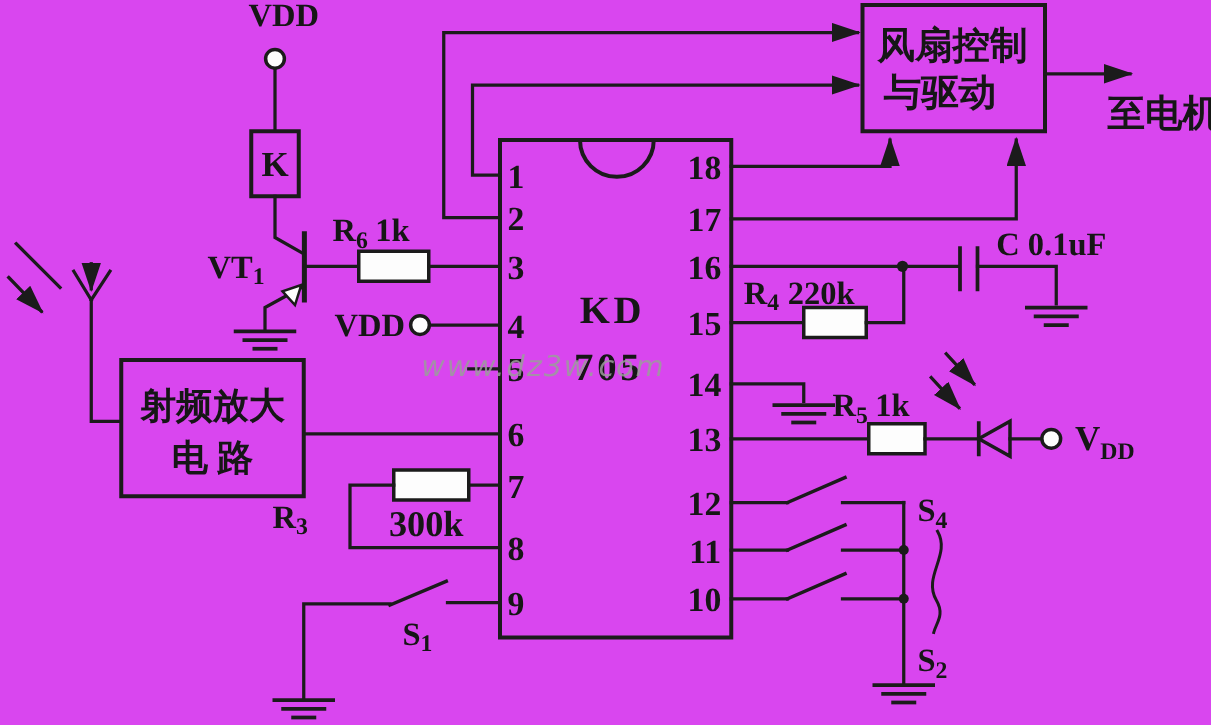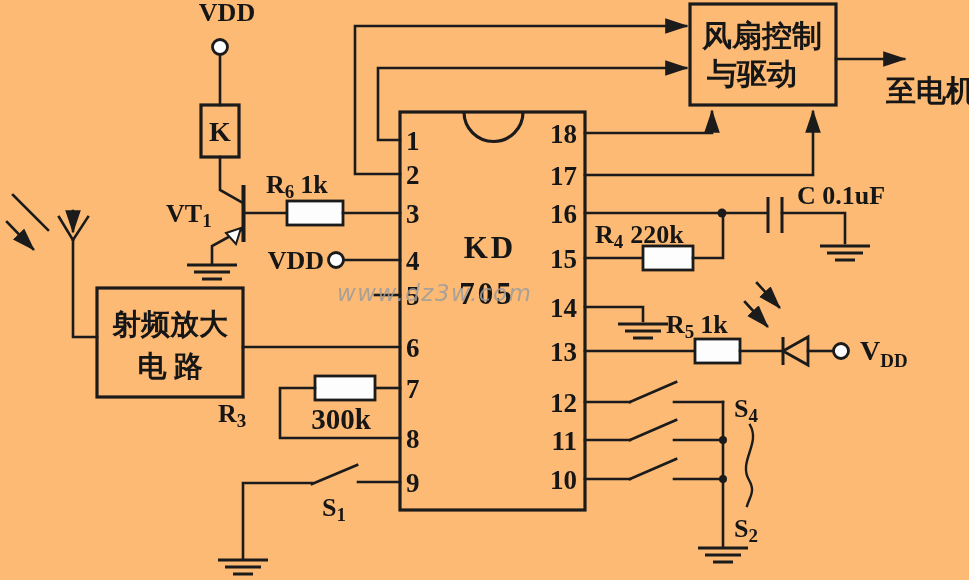--- a/index.html
+++ b/index.html
@@ -1,16 +1,16 @@
 <!DOCTYPE html>
 <html><head>
 <meta charset="utf-8">
 <style>
   html,body{margin:0;padding:0;background:#fff;}
-  .stage{position:relative;width:969px;height:580px;background:#fdba74;overflow:hidden;}
+  .stage{position:relative;width:969px;height:580px;background:#d946ef;overflow:hidden;}
   svg{position:absolute;left:0;top:0;}
   .wire{stroke:#1b1b1b;stroke-width:2.6;fill:none;stroke-linecap:square;stroke-linejoin:miter;}
   .box{fill:none;stroke:#1b1b1b;stroke-width:3.2;}
   .comp{fill:#fdfdfd;stroke:#1b1b1b;stroke-width:2.8;}
   .plate{stroke:#1b1b1b;stroke-width:3;}
   .gnd{stroke:#1b1b1b;stroke-width:3;}
   .dot{fill:#1b1b1b;stroke:none;}
   text{font-family:"Liberation Serif","DejaVu Serif",serif;font-weight:bold;fill:#161616;}
   .cn{font-size:30px;}
   .cn2{font-size:29px;}

